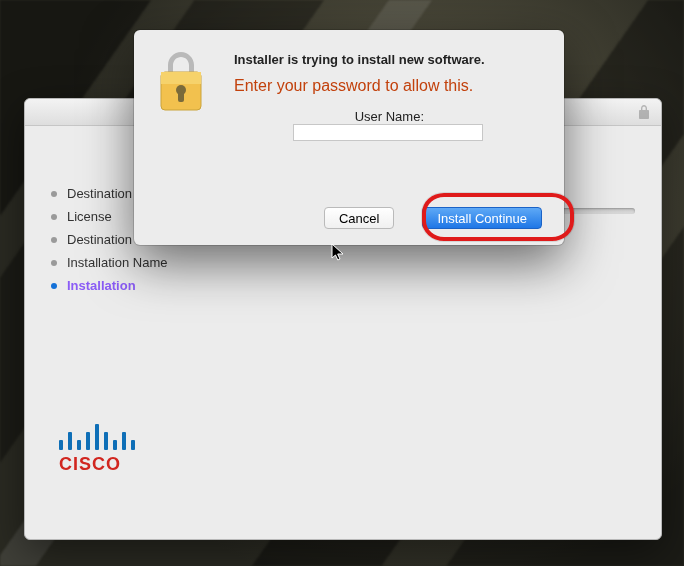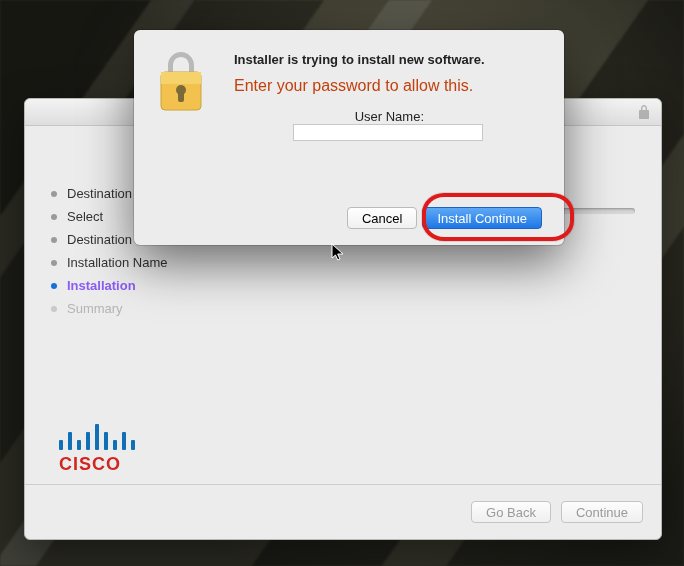--- a/index.html
+++ b/index.html
@@ -40,21 +40,21 @@
   .lockicon{width:54px;height:66px;flex:none;position:relative;}
   .lockicon svg{width:100%;height:100%;}
   .auth-texts{flex:1;padding-top:4px;}
   .auth-title{font-weight:700;font-size:13px;margin-bottom:10px;}
   .auth-sub{font-size:16px;color:#c2410c;margin-bottom:14px;}
   .row{display:flex;align-items:center;margin:7px 0;flex-direction:column;}
   .row label{width:82px;text-align:right;margin-right:10px;font-size:13px;}
   .tin{flex:1;height:22px;border:1px solid #c7c7c7;background:#fff;border-radius:0;padding:0 6px;font-size:13px;box-sizing:border-box;}
   .tin.focus{outline:none;border-color:#7fb3ea;box-shadow:0 0 0 3px rgba(93,162,224,0.45);}
   .dots{letter-spacing:1.5px;font-size:14px;}
-  .auth-buttons{position:absolute;right:22px;bottom:16px;display:flex;gap:5px;align-items:center;}
+  .auth-buttons{position:absolute;right:22px;bottom:16px;display:flex;gap:28px;align-items:center;}
   .btn{height:22px;padding:0 14px;font-size:13px;border:1px solid #bababa;border-radius:4px;background:linear-gradient(#ffffff,#f0f0f0);cursor:default;}
   .btn.primary{border-color:#1a62c6;background:linear-gradient(#5ea9f6,#1f77e6);color:#fff;}
   .callout{position:absolute;width:144px;height:40px;border:4px solid #df1a1a;border-radius:22px/20px;pointer-events:none;box-shadow:0 0 0 1px rgba(0,0,0,0.1);}
   .cursor{position:absolute;left:331px;top:243px;width:14px;height:18px;pointer-events:none;}
   .cursor svg{width:100%;height:100%;}
 </style>
 </head>
 <body>
 
 <div class="desktop">
@@ -68,61 +68,53 @@
       </span>
     </div>
     <div class="instbody">
       <div class="sidebar">
         <div class="step done">
             <span class="bullet"></span>
             <span>Destination</span>
           </div>
         <div class="step done">
             <span class="bullet"></span>
-            <span>Select</span>
+            <span>License</span>
           </div>
         <div class="step done">
             <span class="bullet"></span>
             <span>Destination Select</span>
           </div>
         <div class="step done">
             <span class="bullet"></span>
             <span>Installation Name</span>
           </div>
         <div class="step active">
             <span class="bullet"></span>
             <span>Installation</span>
-          </div>
-        <div class="step future">
-            <span class="bullet"></span>
-            <span>Summary</span>
           </div>
       </div>
       <div class="main">
         <div class="main-head">Preparing for installation…</div>
         <div class="progress"></div>
       </div>
     </div>
     <div class="logo">
       <div class="cisco-bars">
         <span></span>
           <span></span>
           <span></span>
           <span></span>
           <span></span>
           <span></span>
           <span></span>
           <span></span>
           <span></span>
       </div>
       <div class="cisco-text">CISCO</div>
-    </div>
-    <div class="bottombar">
-      <button class="mbtn" disabled="">Go Back</button>
-      <button class="mbtn" disabled="">Continue</button>
     </div>
   </div>
 
   <div class="auth">
     <div class="auth-top">
       <div class="lockicon">
         <svg viewBox="0 0 54 66">
           <path fill="#b9b9b9" d="M14 24v-7c0-7 6-13 13-13s13 6 13 13v7h-5v-7c0-4.4-3.6-8-8-8s-8 3.6-8 8v7z"></path>
           <rect x="7" y="24" width="40" height="38" rx="4" fill="#f2c14e" stroke="#caa33a"></rect>
           <rect x="7" y="24" width="40" height="12" fill="#f6d26b"></rect>

